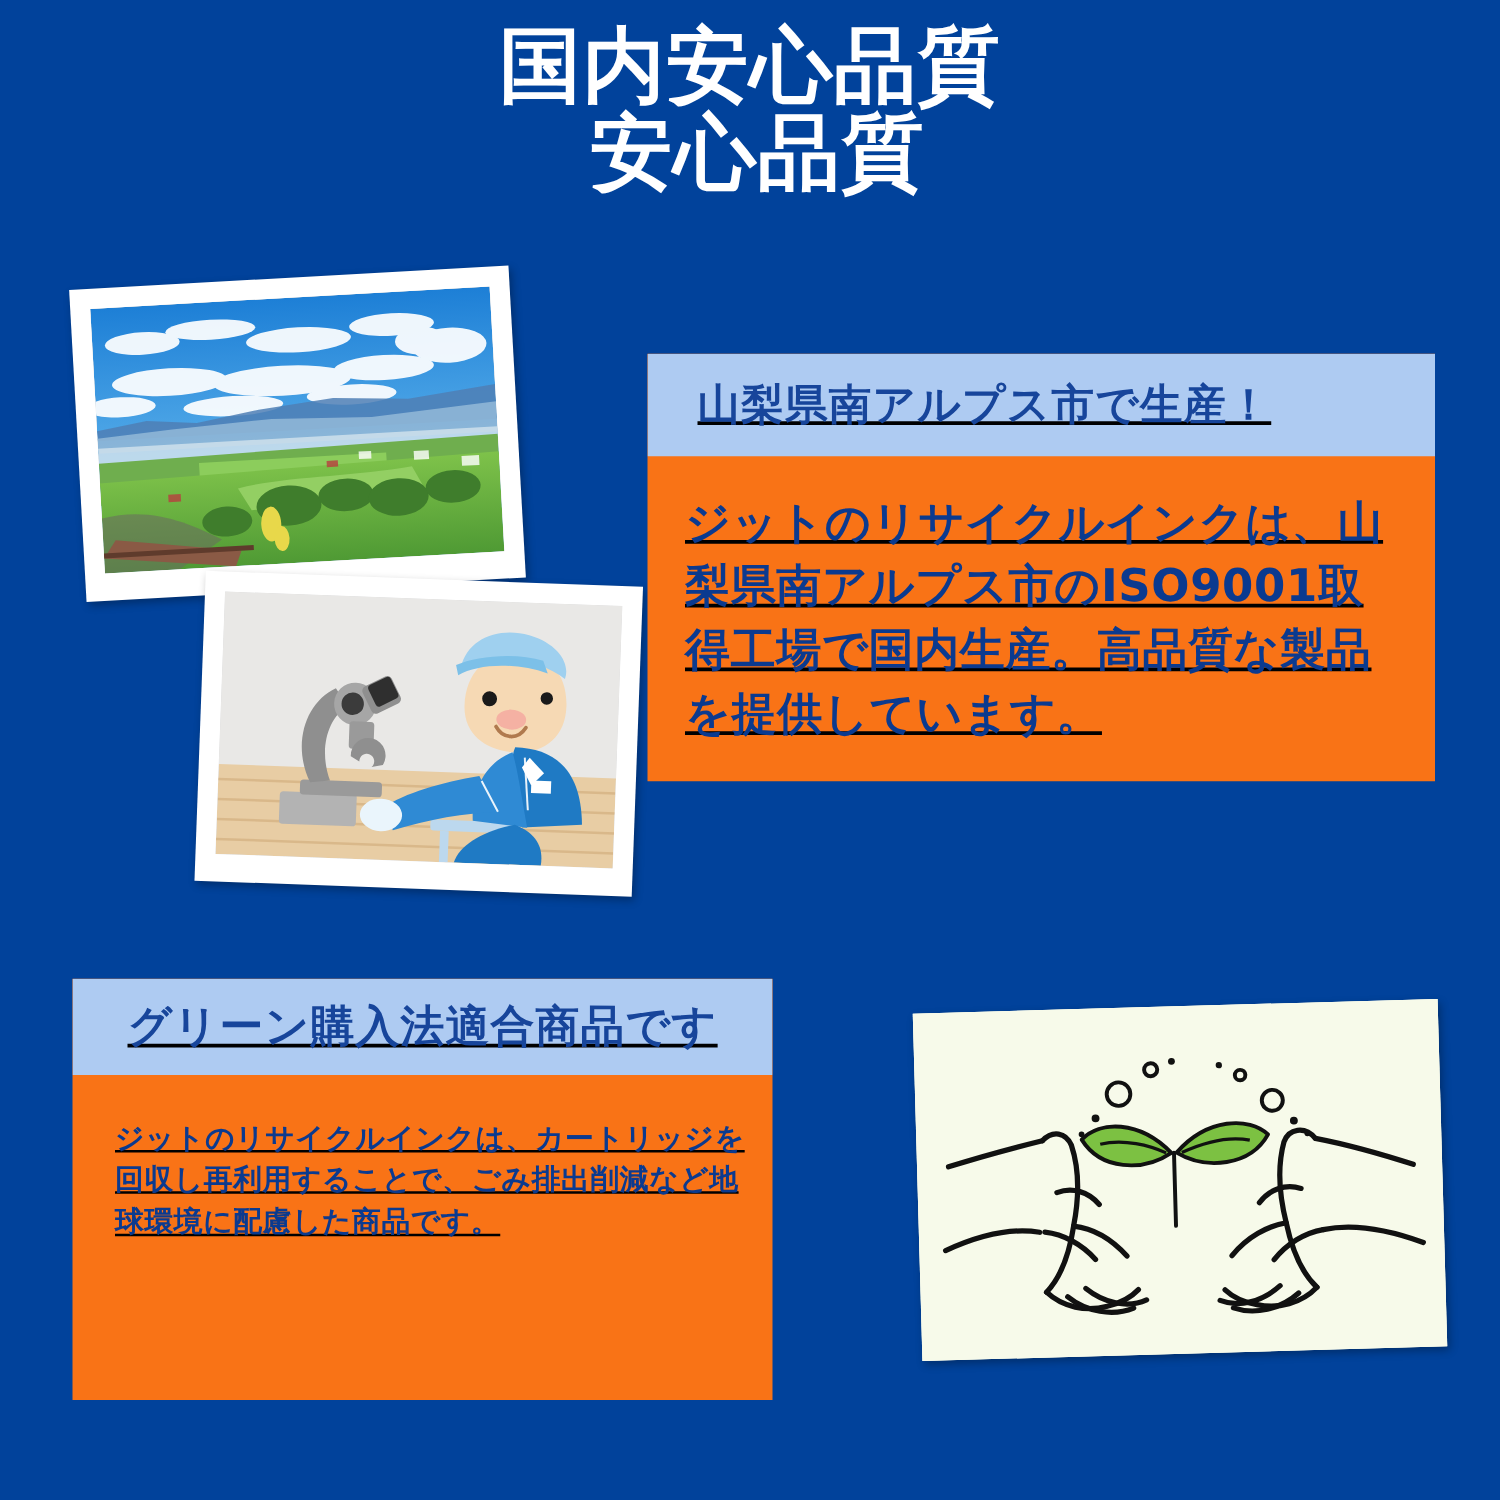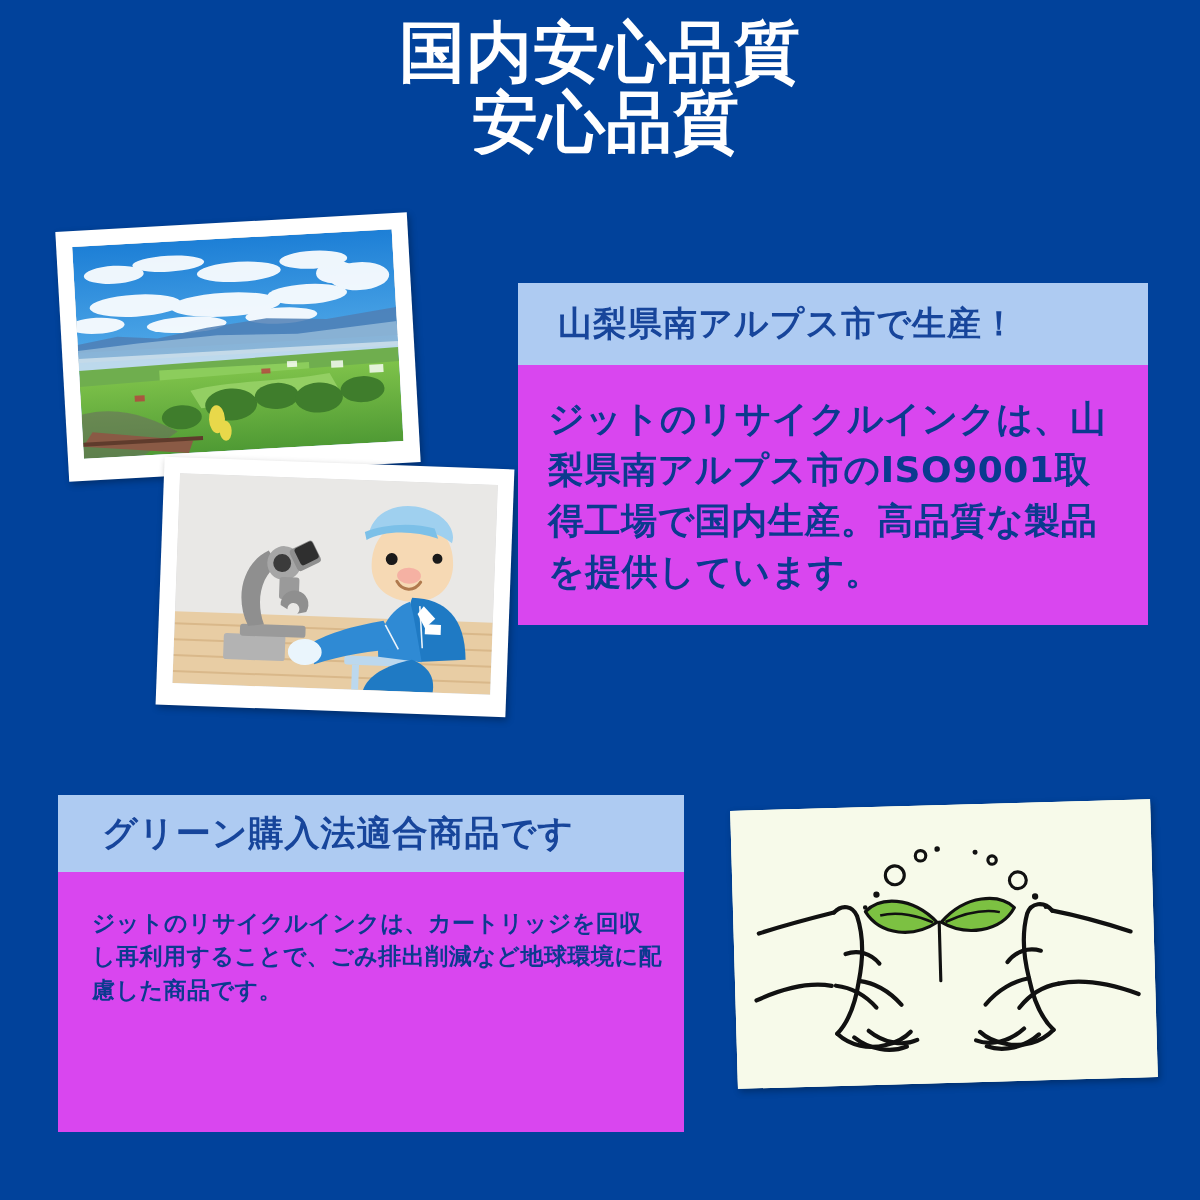--- a/index.html
+++ b/index.html
@@ -15,37 +15,37 @@
   .headline{
     position:absolute;left:0;top:18px;width:1200px;
     text-align:center;line-height:1.06;
     font-size:66px;font-weight:700;letter-spacing:1px;
     color:#ffffff;
   }
   .headline .hl-accent{color:#ffffff;}
   .headline .hl-l2{display:block;padding-left:12px;}
 
   
-  .info-card{position:absolute;background:#d946ef;overflow:hidden;}
+  .info-card{position:absolute;background:#f97316;overflow:hidden;text-decoration:underline;}
   .card-header{
     background:#aecbf2;color:#17459b;
     font-size:34px;font-weight:700;letter-spacing:1px;
     display:flex;align-items:center;
   }
   .card-body{
     color:#0b3a8f;font-weight:700;letter-spacing:0.5px;
   }
 
   #card-yamanashi{left:518px;top:283px;width:630px;height:342px;}
   #card-yamanashi .card-header{height:82px;padding-left:40px;}
   #card-yamanashi .card-body{
     padding:28px 22px 0 30px;font-size:36px;line-height:1.42;
   }
 
-  #card-green{left:58px;top:783px;width:626px;height:337px;margin-top:12px;}
+  #card-green{left:58px;top:783px;width:560px;height:337px;}
   #card-green .card-header{height:77px;padding-left:44px;font-size:35px;}
   #card-green .card-body{
     padding:35px 20px 0 34px;font-size:23px;line-height:1.45;
   }
 
   
   .photo{
     position:absolute;background:#fff;
     box-shadow:2px 3px 7px rgba(0,0,0,.30);
   }

